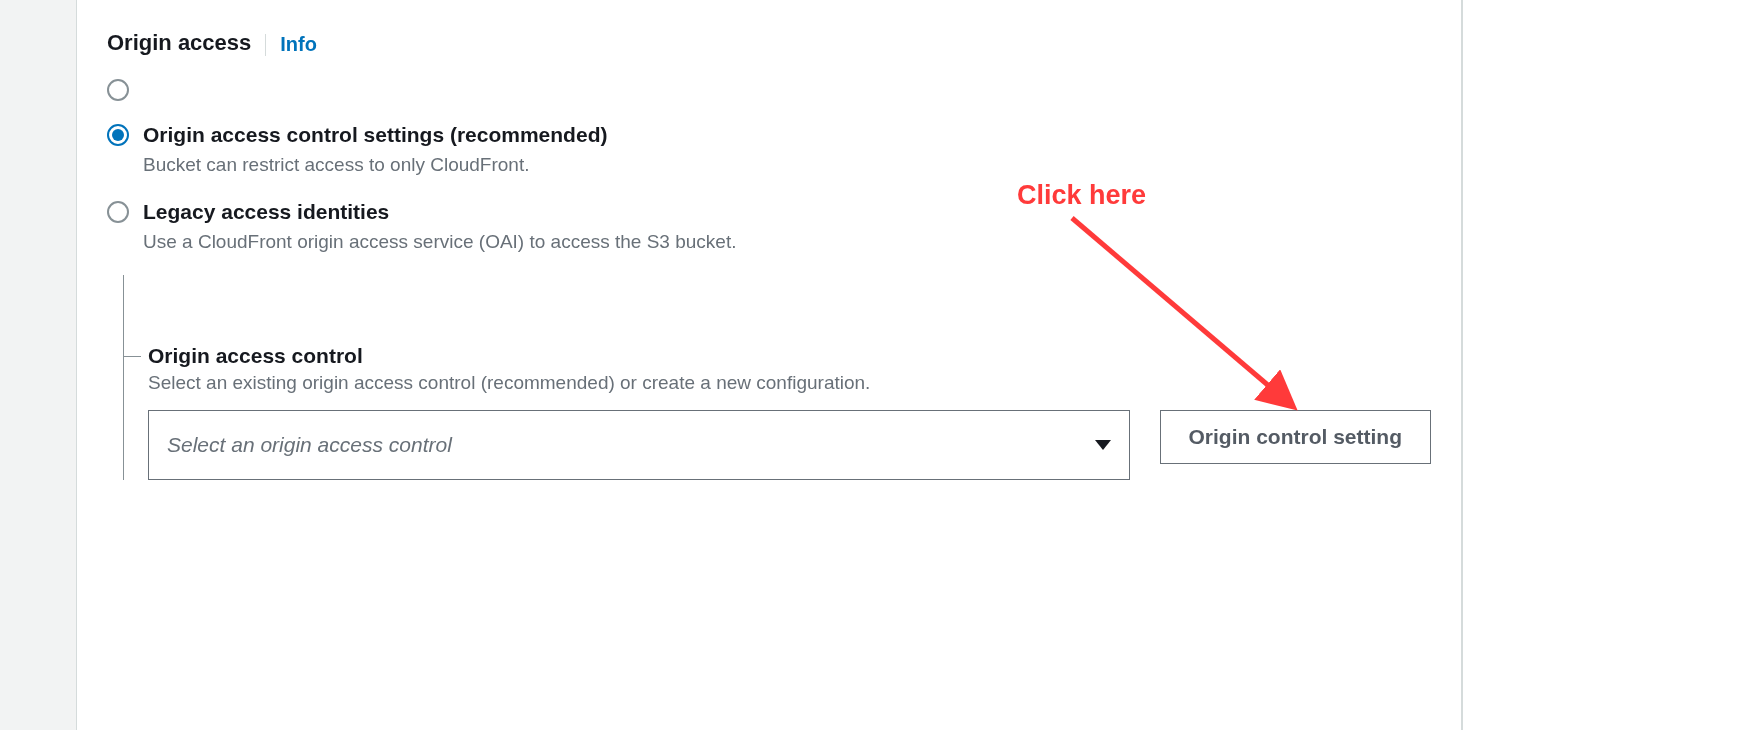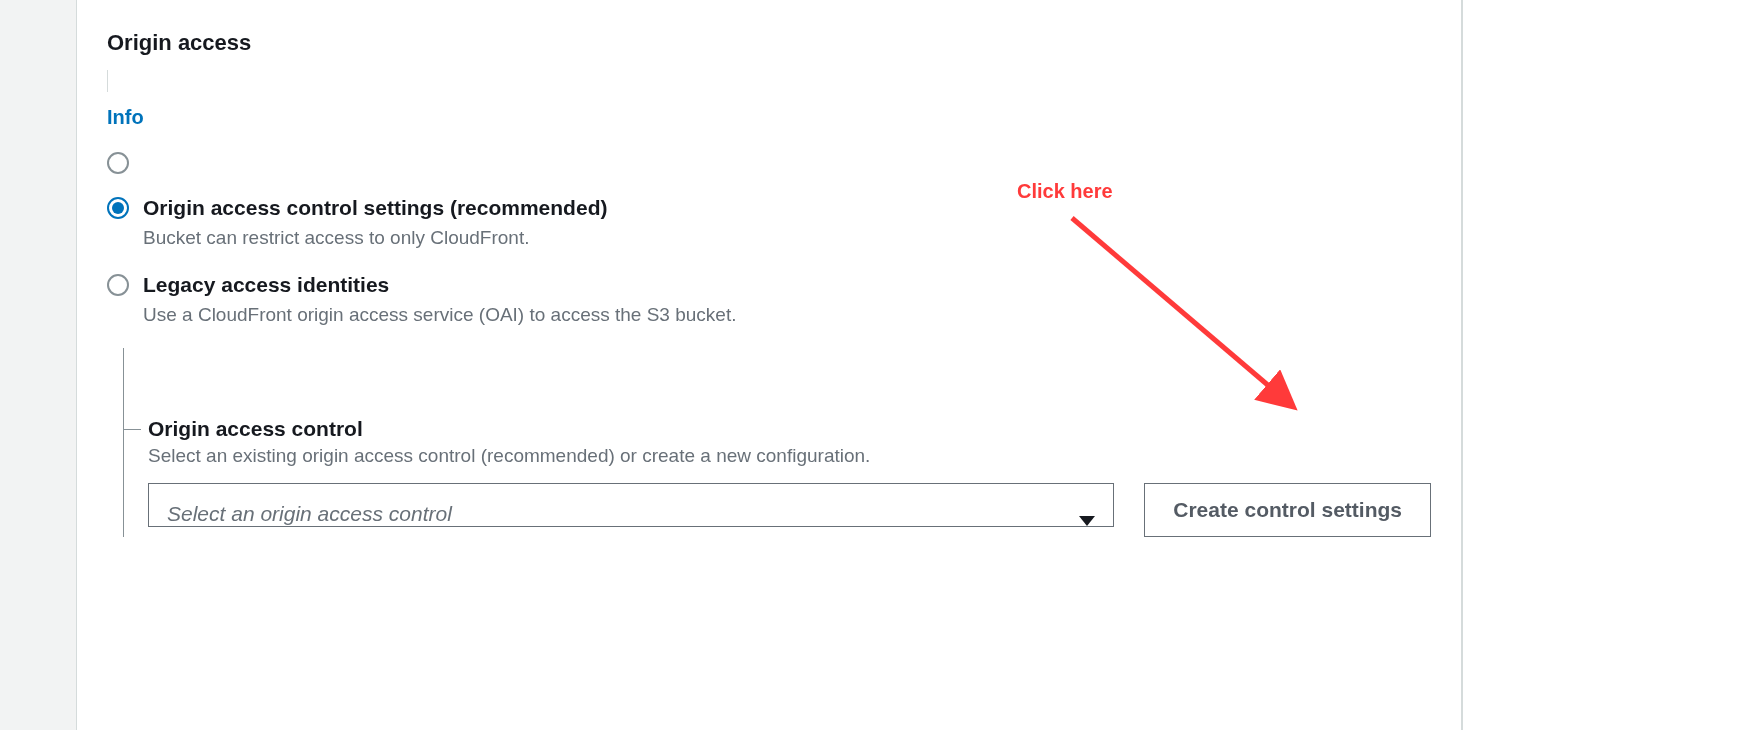--- a/index.html
+++ b/index.html
@@ -26,24 +26,23 @@
       position: absolute;
       right: 0;
       top: 0;
       width: 298px;
       height: 100%;
       background: #ffffff;
       border-left: 1px solid #d5dbdb;
     }
     .section-header {
       display: flex;
-      align-items: flex-start;
+      align-items: flex-end;
       gap: 14px;
       margin-bottom: 20px;
-      flex-direction: column;
     }
     .section-title {
       font-size: 22px;
       font-weight: 700;
       color: #16191f;
     }
     .sep {
       width: 1px;
       height: 22px;
       background: #d5dbdb;
@@ -127,25 +126,25 @@
     }
     .select-row {
       display: flex;
       align-items: stretch;
       gap: 30px;
       margin-top: 16px;
       margin-bottom: 42px;
     }
     .select-box {
       flex: 1;
-      height: 44px;
+      height: 70px;
       border: 1px solid #687078;
       background: #fff;
       display: flex;
-      align-items: flex-end;
+      align-items: center;
       justify-content: space-between;
       padding: 0 18px;
       cursor: pointer;
     }
     .select-placeholder {
       font-size: 21px;
       font-style: italic;
       color: #687078;
     }
     .caret {
@@ -199,21 +198,21 @@
     }
     
     .annotation {
       position: absolute;
       pointer-events: none;
     }
     .anno-text {
       position: absolute;
       left: 1017px;
       top: 180px;
-      font-size: 20px;
+      font-size: 27px;
       font-weight: 700;
       color: #ff3a3a;
       white-space: nowrap;
     }
     .anno-svg {
       position: absolute;
       left: 1062px;
       top: 212px;
       width: 260px;
       height: 210px;
@@ -258,21 +257,21 @@
 
     <div class="tick">
       <div class="sub-title">Origin access control</div>
       <div class="sub-desc">Select an existing origin access control (recommended) or create a new configuration.</div>
       <div class="select-row">
         <div class="select-box">
           <span class="select-placeholder">Select an origin access control</span>
           <span class="caret"></span>
         </div>
         <div class="btn">
-          <span>Create control settings</span>
+          <span>Origin control setting</span>
         </div>
       </div>
     </div>
 
 
   </div>
 
 </div>
 
 <div class="right-stripe"></div>

